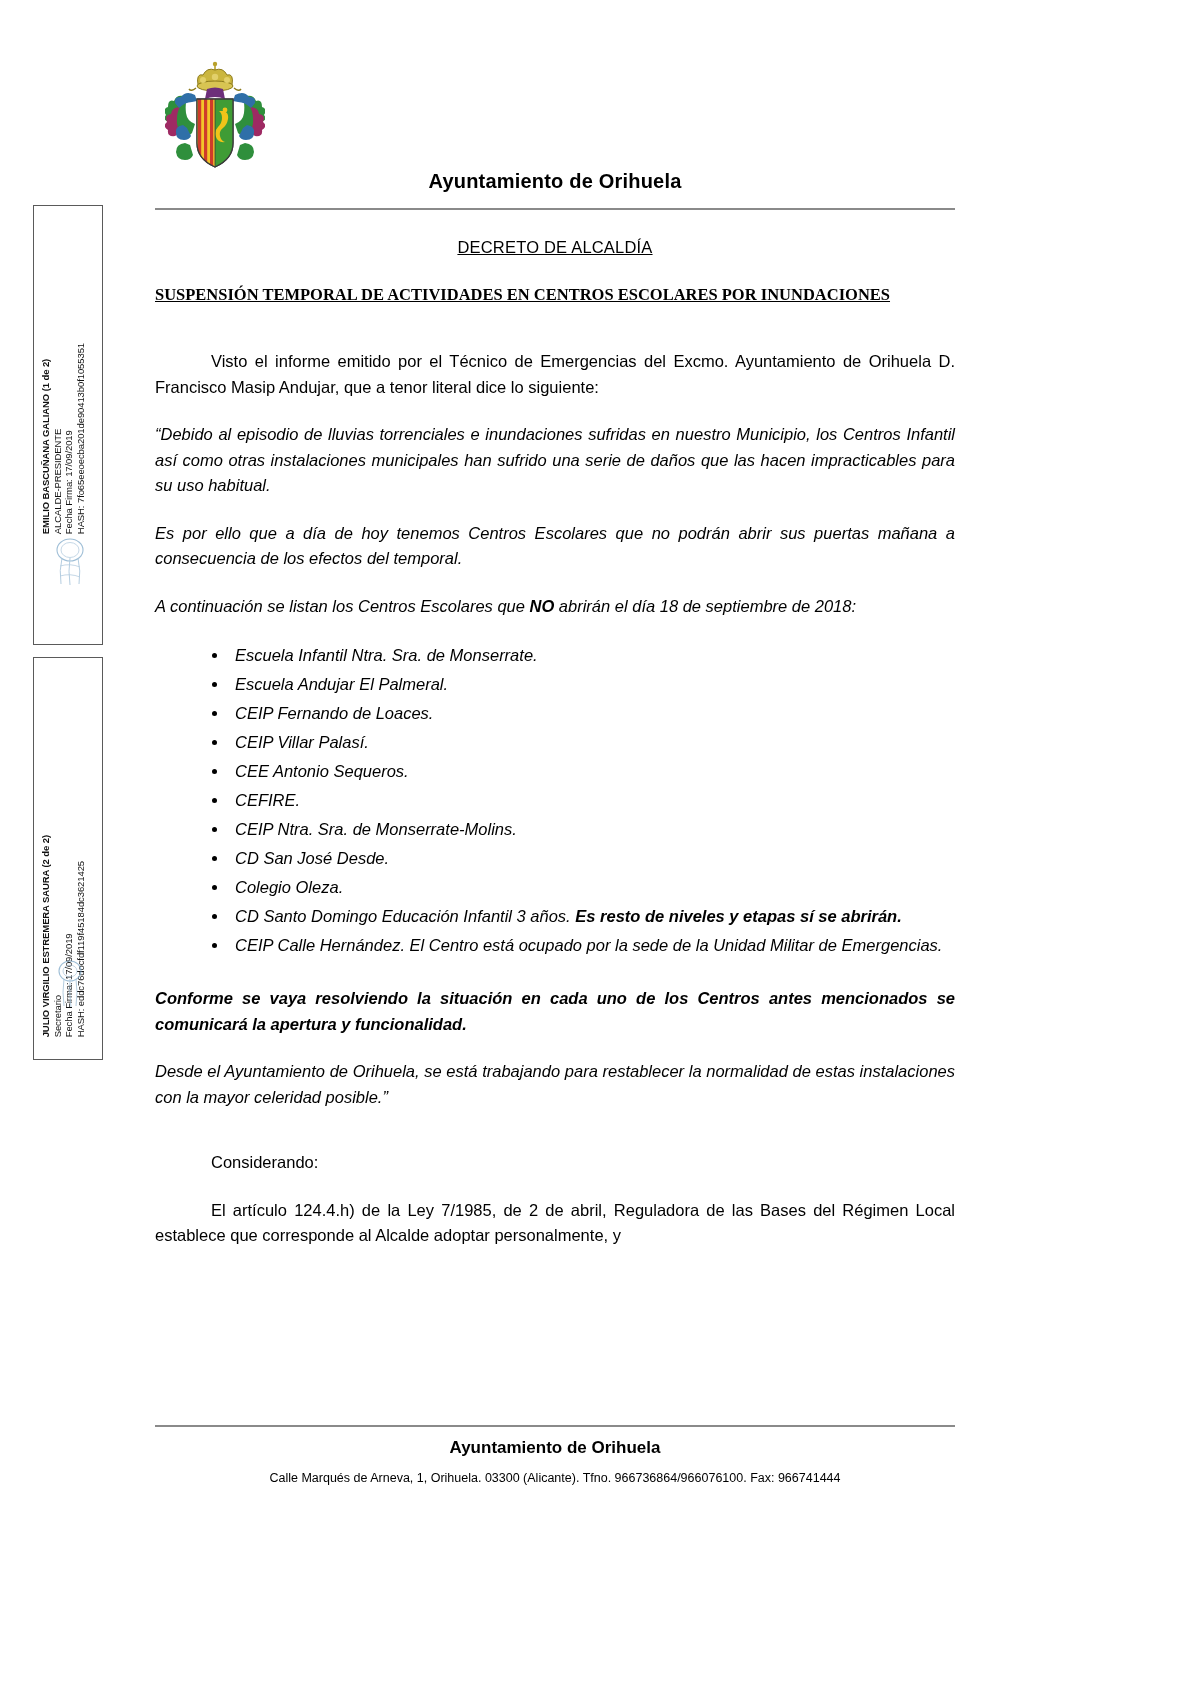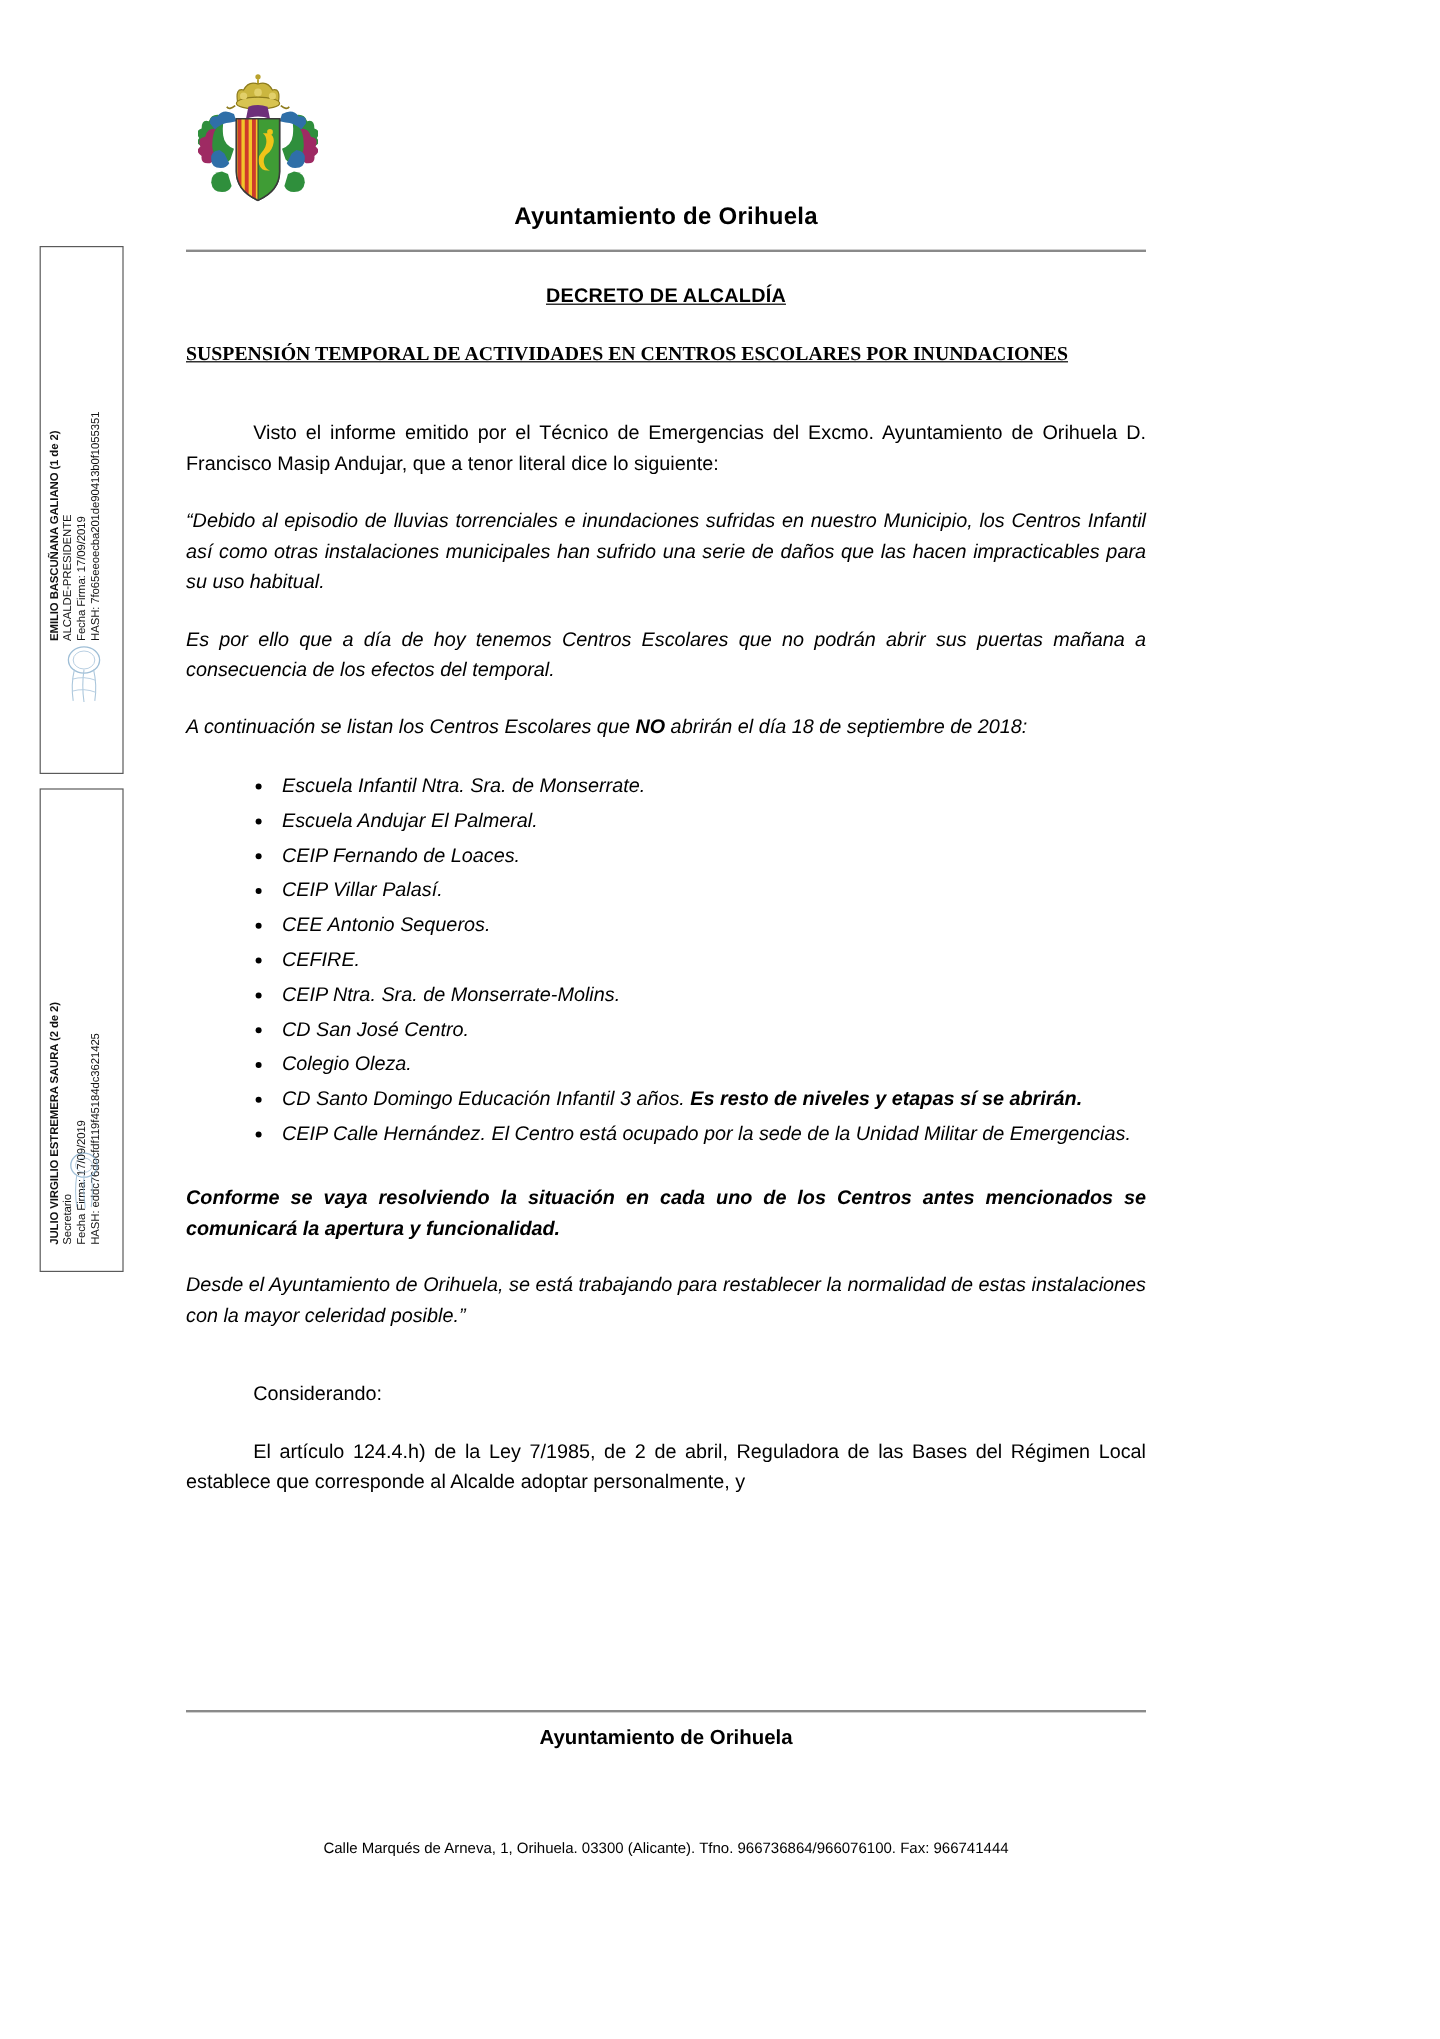--- a/index.html
+++ b/index.html
@@ -103,21 +103,21 @@
   #content {
     position: absolute;
     left: 0;
     top: 238px;
     width: 800px;
   }
 
   .decreto {
     text-align: center;
     font-size: 16.5px;
-    font-weight: bold;
+    font-weight: normal;
     text-decoration: underline;
     margin: 0 0 26px 0;
     letter-spacing: .2px;
   }
   .subject {
     font-size: 16.5px;
     font-weight: bold;
     text-decoration: underline;
     text-align: justify;
     margin: 0 0 42px 0;
@@ -161,21 +161,21 @@
     left: 0;
     top: 1438px;
     width: 800px;
     text-align: center;
     font-size: 17px;
     font-weight: bold;
   }
   #footer-address {
     position: absolute;
     left: 0;
-    top: 1533px;
+    top: 1471px;
     width: 800px;
     text-align: center;
     font-size: 12.5px;
   }
 </style>
 </head>
 <body>
 
 <div id="left-strip">
 
@@ -311,21 +311,21 @@
     <p class="body ital"><span>A continuación se listan los Centros Escolares que </span><span class="b">NO</span><span> abrirán el día 18 de septiembre de 2018:</span></p>
 
     <ul class="schools" id="school-list">
         <li><span>Escuela Infantil Ntra. Sra. de Monserrate.</span></li>
         <li><span>Escuela Andujar El Palmeral.</span></li>
         <li><span>CEIP Fernando de Loaces.</span></li>
         <li><span>CEIP Villar Palasí.</span></li>
         <li><span>CEE Antonio Sequeros.</span></li>
         <li><span>CEFIRE.</span></li>
         <li><span>CEIP Ntra. Sra. de Monserrate-Molins.</span></li>
-        <li><span>CD San José Centro.</span></li>
+        <li><span>CD San José Desde.</span></li>
         <li><span>Colegio Oleza.</span></li>
         <li><span>CD Santo Domingo Educación Infantil 3 años. </span><span class="b">Es resto de niveles y etapas sí se abrirán.</span></li>
         <li><span>CEIP Calle Hernández. El Centro está ocupado por la sede de la Unidad Militar de Emergencias.</span></li>
       </ul>
 
     <p class="body ital-bold">Conforme se vaya resolviendo la situación en cada uno de los Centros antes mencionados se comunicará la apertura y funcionalidad.</p>
 
     <p class="body ital">Desde el Ayuntamiento de Orihuela, se está trabajando para restablecer la normalidad de estas instalaciones con la mayor celeridad posible.”</p>
 
     <p class="body indent" style="margin-top:40px">Considerando:</p>

